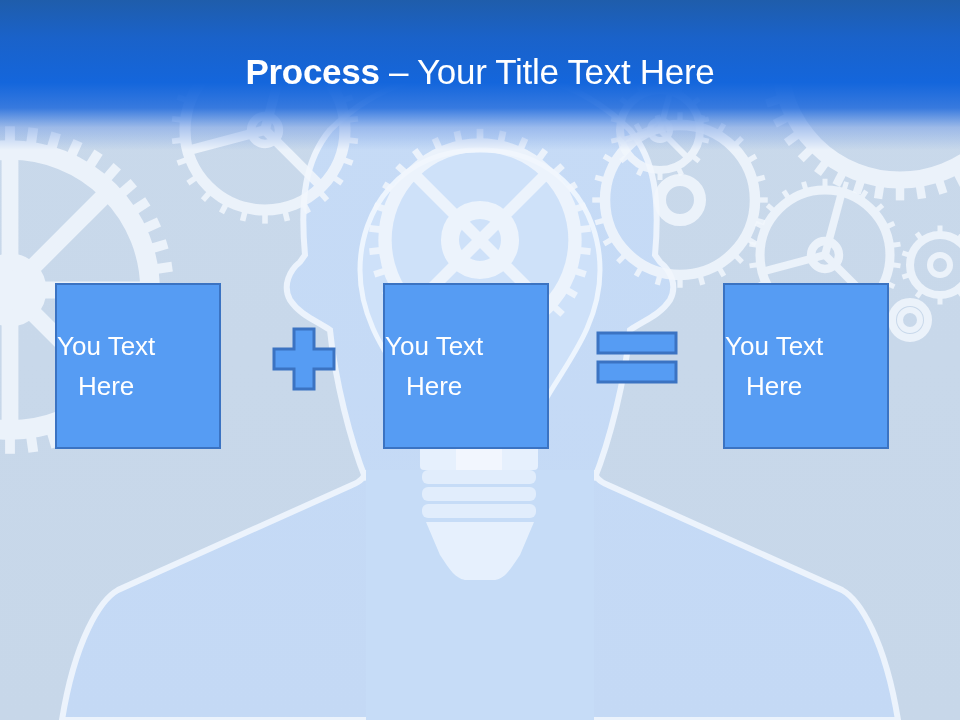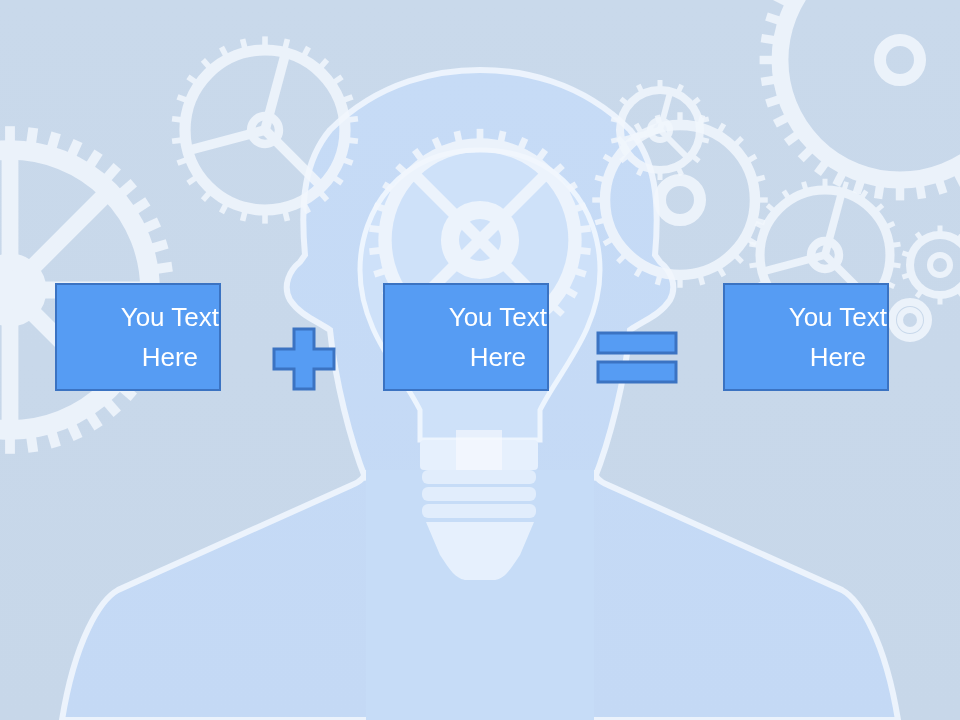--- a/index.html
+++ b/index.html
@@ -6,23 +6,23 @@
   body { width:960px; height:720px; overflow:hidden; position:relative;
          font-family:"Liberation Sans", "DejaVu Sans", sans-serif; background:#c8d8ea; }
   .slide { position:absolute; left:0; top:0; width:960px; height:720px; overflow:hidden;
            background: linear-gradient(180deg,#c9d9eb 0%, #c7d7e9 100%); }
   svg.bg { position:absolute; left:0; top:0; }
   .header { position:absolute; left:0; top:0; width:960px; height:150px;
             background: linear-gradient(180deg, #1f5dab 0%, #1a62c9 25%, #1466dc 55%, rgba(30,105,220,0.85) 72%, rgba(120,160,230,0.55) 85%, rgba(255,255,255,0.0) 100%); }
   .title { position:absolute; left:0; top:52px; width:100%; text-align:center;
            color:#ffffff; font-size:35px; letter-spacing:-0.3px; }
   .title .bold { font-weight:bold; }
-  .box { position:absolute; width:166px; height:108px; background:#569cf3;
+  .box { position:absolute; width:166px; height:166px; background:#569cf3;
          border:2px solid #3b73c2; box-sizing:border-box;
-         display:flex; align-items:center; justify-content:flex-end; text-align:center;
+         display:flex; align-items:center; justify-content:flex-start; text-align:center;
          color:#ffffff; font-size:26px; line-height:40px; }
   .box span { display:block; }
   .op { position:absolute; }
 </style>
 </head>
 <body>
 
 <div class="slide">
 
   <svg class="bg" width="960" height="720" viewBox="0 0 960 720">
@@ -323,20 +323,25 @@
           <line x1="660" y1="130" x2="670.3527618041009" y2="91.36296694843726" stroke-width="6"></line>
           <circle cx="660" cy="130" r="10" stroke-width="6"></circle>
         </g>
         <g opacity="0.85">
           <circle cx="910" cy="320" r="18" stroke-width="8"></circle>
           <circle cx="910" cy="320" r="10" stroke-width="6"></circle>
         </g>
       </g>
   </svg>
 
+  <div class="header">
+    <div class="title">
+      <span class="bold">Process</span><span> – Your Title Text Here</span>
+    </div>
+  </div>
 
   <div class="box" style="left:55px; top:283px;">
     <div>
       <span>You Text</span>
       <span>Here</span>
     </div>
   </div>
 
   <svg class="op" style="left:272px; top:327px;" width="64" height="64" viewBox="0 0 64 64">
     <path d="M22,2 L42,2 L42,22 L62,22 L62,42 L42,42 L42,62 L22,62 L22,42 L2,42 L2,22 L22,22 Z" fill="#569cf3" stroke="#3b73c2" stroke-width="3"></path>

